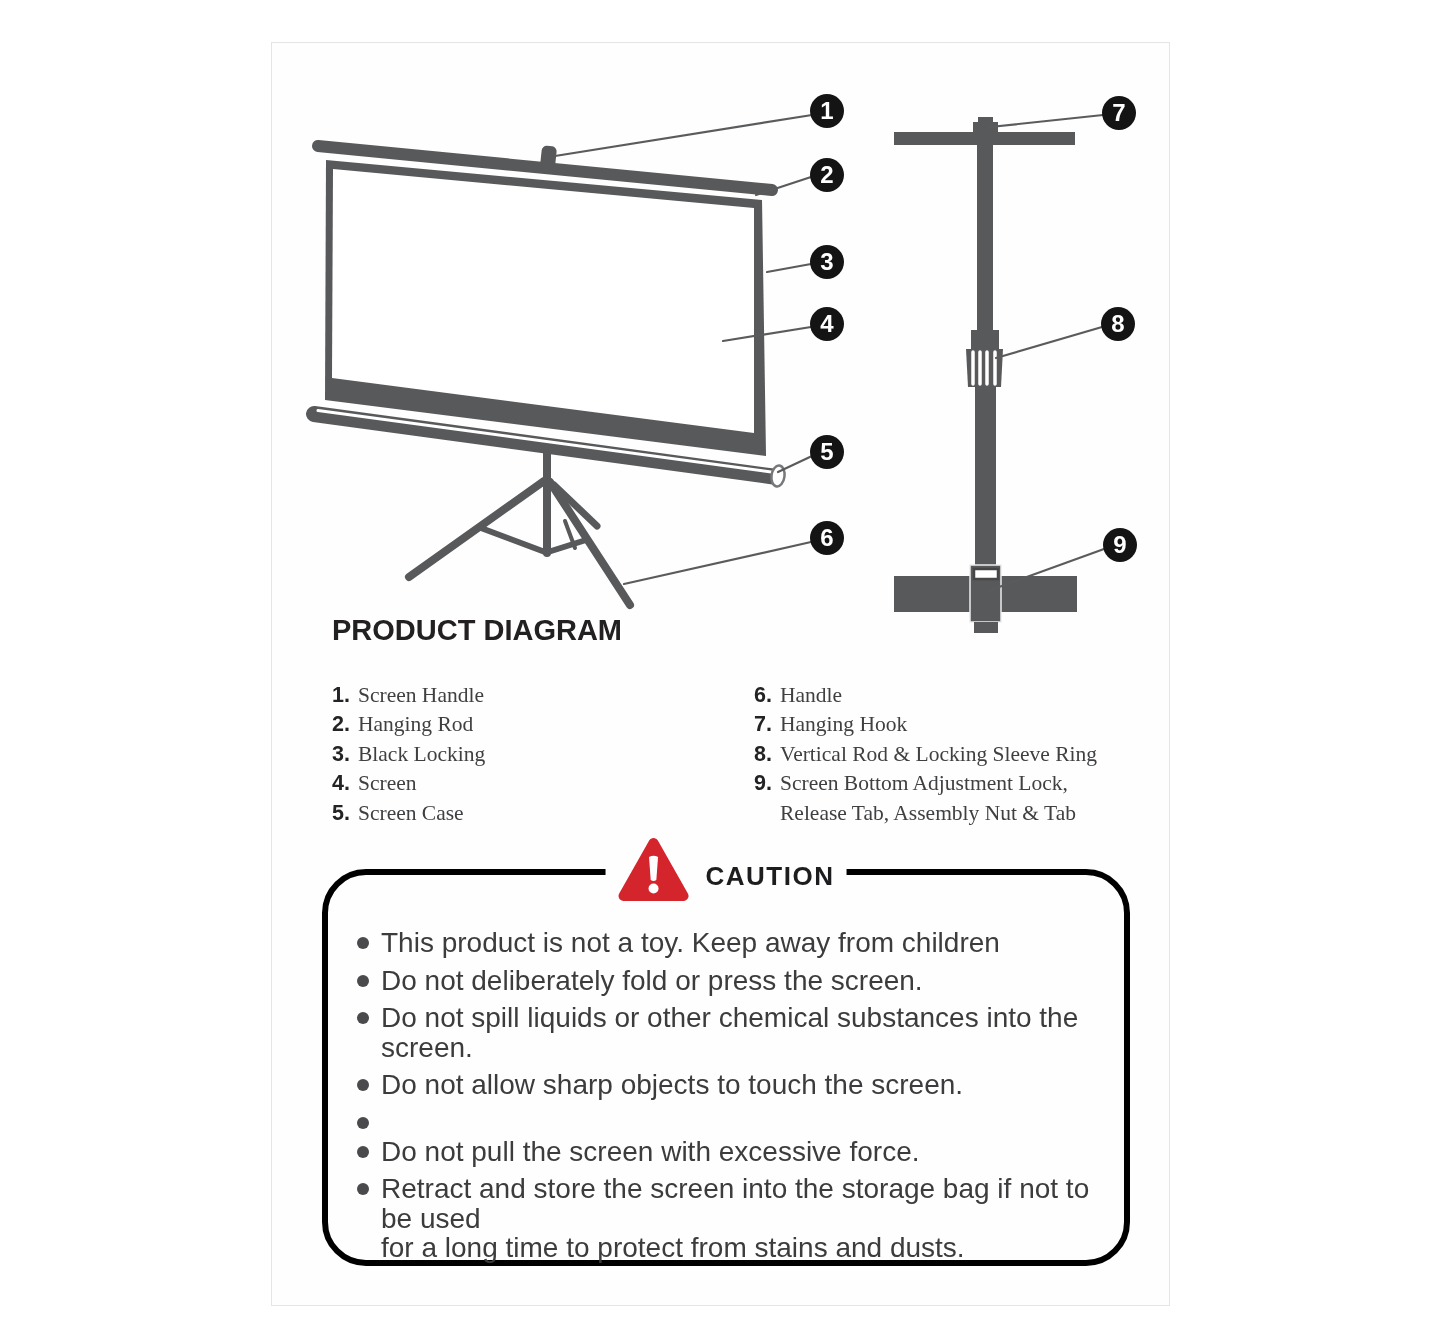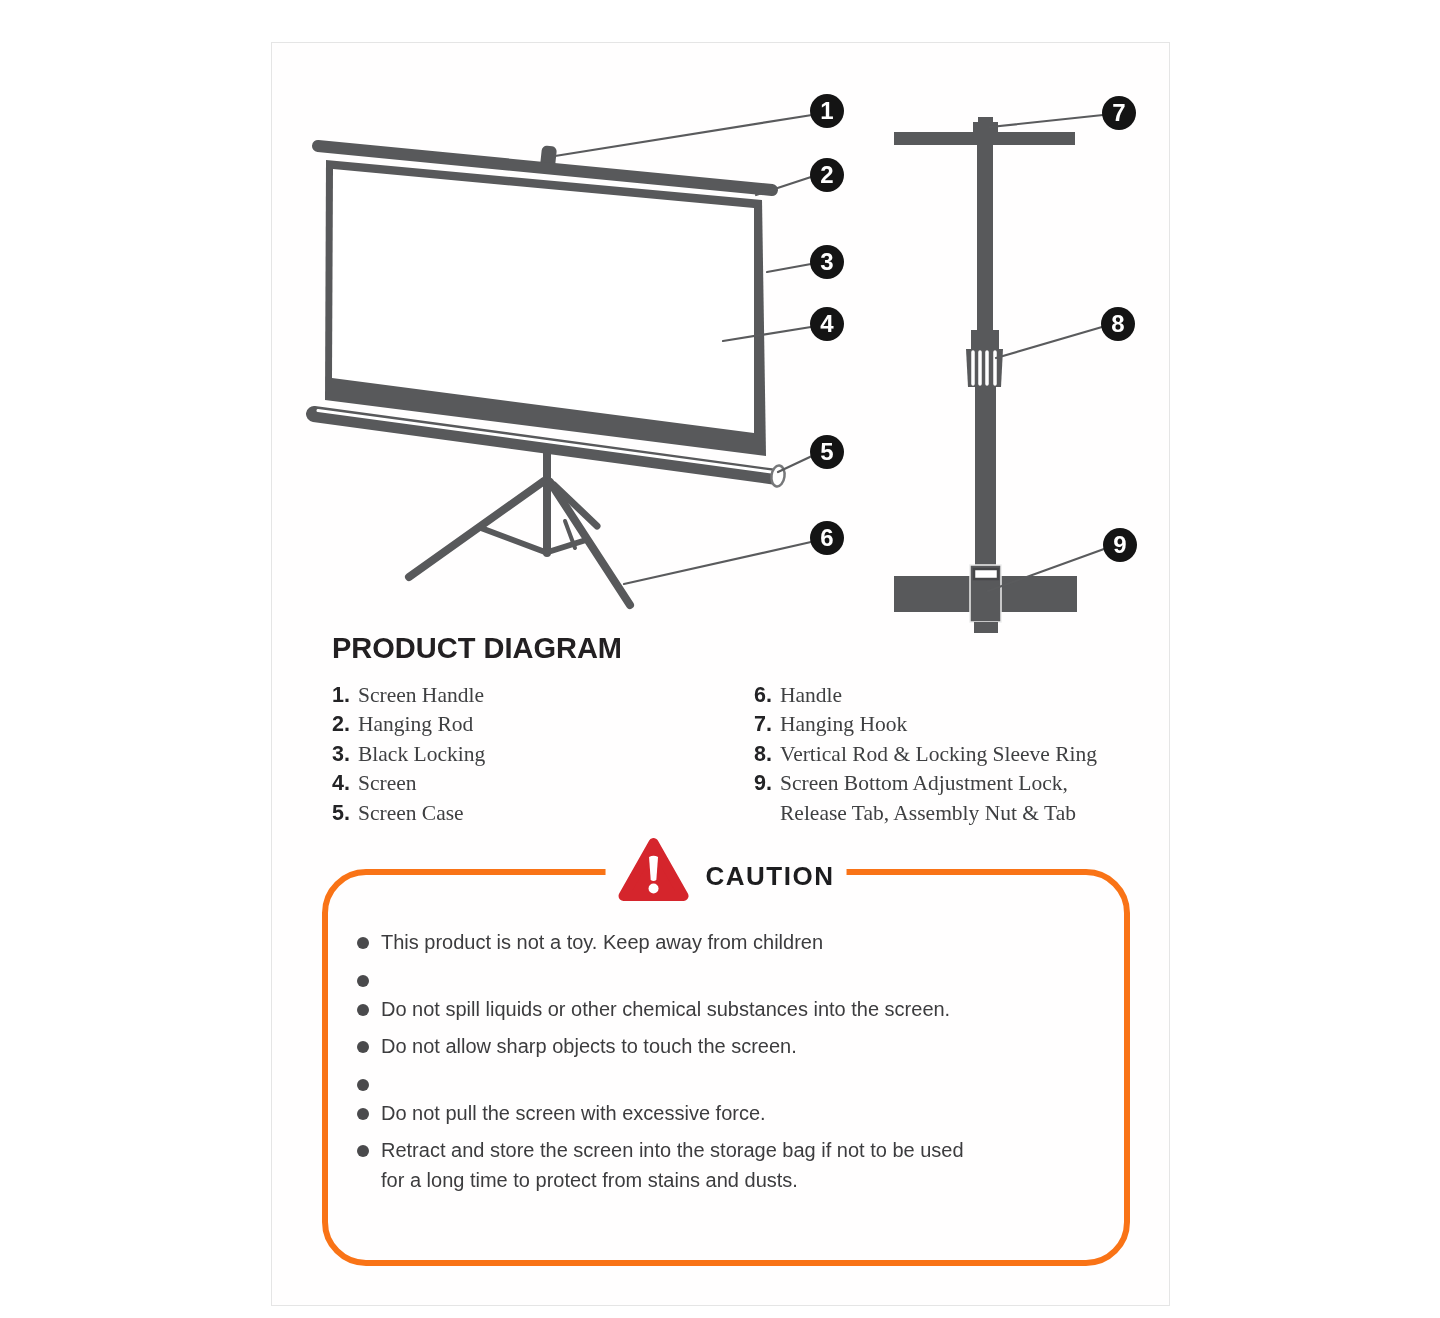--- a/index.html
+++ b/index.html
@@ -8,53 +8,53 @@
     font-family:"Liberation Sans",sans-serif;overflow:hidden;
     -webkit-font-smoothing:antialiased;
   }
   .page{
     position:absolute;left:271px;top:42px;width:897px;height:1262px;
     background:#fffefe;border:1px solid #e5e5e5;box-sizing:content-box;
   }
   .diagram-svg{position:absolute;left:0;top:0;width:897px;height:625px;}
 
   .heading{
-    position:absolute;left:60px;top:589px;margin:0;
+    position:absolute;left:60px;top:571px;margin:0;
     font-size:29px;font-weight:700;color:#232022;letter-spacing:0px;
   }
   .legend-col{position:absolute;top:638px;}
   .legend-left{left:60px;}
   .legend-right{left:482px;}
   .legend-item{display:flex;font-size:21.5px;line-height:29.4px;}
   .lnum{font-weight:700;color:#232325;min-width:26px;flex:none;}
   .llabel{color:#3f4042;white-space:pre-line;font-family:Liberation Serif, serif;}
 
   .caution-box{
     position:absolute;left:50px;top:826px;width:808px;height:397px;
-    box-sizing:border-box;border:6px solid #f97316;border-radius:44px;
+    box-sizing:border-box;border:6px solid #000000;border-radius:44px;
     background:#fffefe;
   }
   .caution-header{
     position:absolute;top:-38px;left:50%;transform:translateX(-50%);
     height:66px;display:flex;align-items:center;gap:16px;
     background:#fffefe;padding:0 12px;white-space:nowrap;
   }
   .warn-tri{width:72px;height:66px;flex:none;}
   .caution-title{
     font-size:26px;font-weight:700;color:#1d1d1f;letter-spacing:1.5px;
     margin-top:13px;
   }
   .caution-items{padding:53px 26px 0 29px;}
   .caution-item{display:flex;margin-bottom:8px;}
   .bullet{
     width:12px;height:12px;border-radius:50%;background:#4a4a4c;
     flex:none;margin:9px 12px 0 0;
   }
   .ctext{
-    font-size:20px;line-height:29.5px;color:#3c3c3e;white-space:pre-line;
+    font-size:28px;line-height:29.5px;color:#3c3c3e;white-space:pre-line;
   }
 
   .callout-num{
     font-family:"Liberation Sans",sans-serif;font-size:24px;font-weight:700;
     fill:#ffffff;text-anchor:middle;
   }
 </style>
 </head>
 <body>
 
@@ -210,20 +210,21 @@
       </svg>
       <span class="caution-title">CAUTION</span>
     </div>
     <div class="caution-items">
       <div class="caution-item">
         <span class="bullet"></span>
         <span class="ctext">This product is not a toy. Keep away from children</span>
       </div>
       <div class="caution-item">
         <span class="bullet"></span>
+        <span class="ctext">Do not deliberately fold or press the screen.</span>
       </div>
       <div class="caution-item">
         <span class="bullet"></span>
         <span class="ctext">Do not spill liquids or other chemical substances into the screen.</span>
       </div>
       <div class="caution-item">
         <span class="bullet"></span>
         <span class="ctext">Do not allow sharp objects to touch the screen.</span>
       </div>
       <div class="caution-item">

